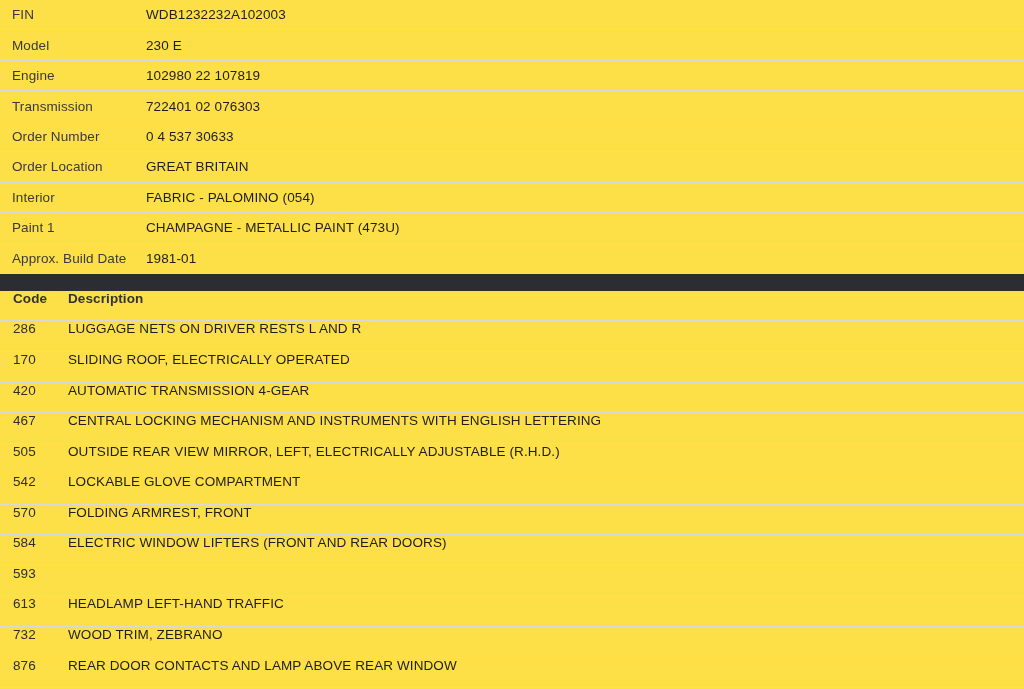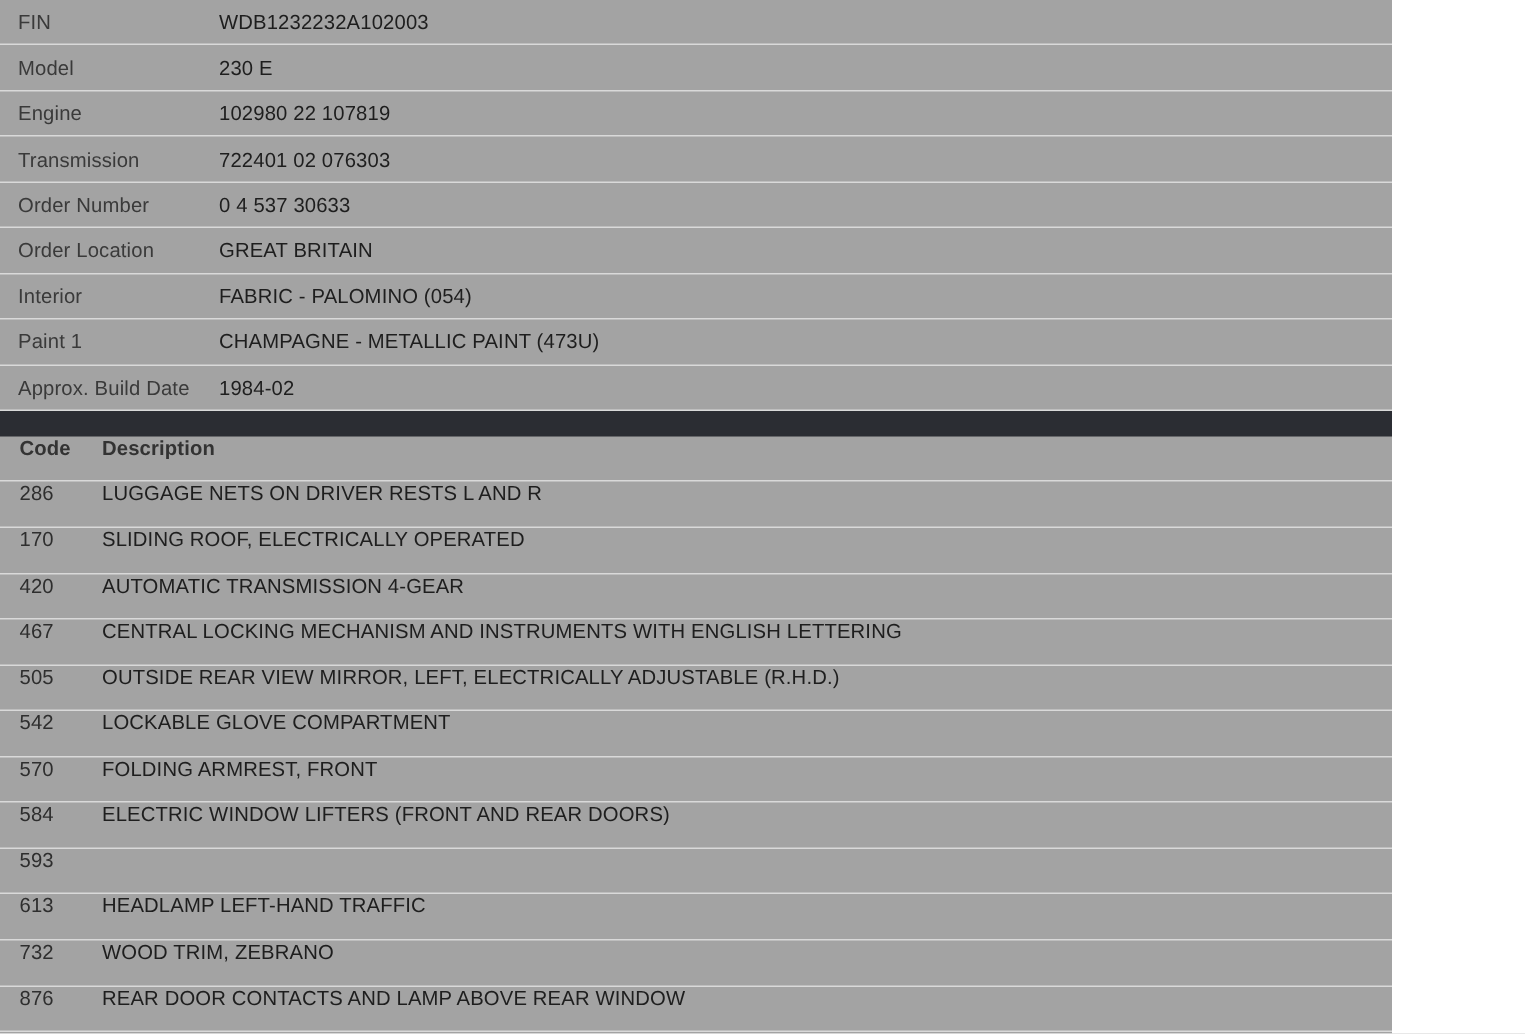--- a/index.html
+++ b/index.html
@@ -2,24 +2,24 @@
 <html><head>
 <meta charset="utf-8">
 <style>
   html, body {
     margin: 0;
     padding: 0;
     background: #ffffff;
     font-family: "Liberation Sans", sans-serif;
   }
   .page {
-    width: 928px;
+    width: 1024px;
     height: 689px;
     overflow: hidden;
-    background: #a3a3a3;
+    background: #fde047;
   }
   
   .spec-table { width: 100%; }
   .spec-row {
     box-sizing: border-box;
     height: 30.45px;
     display: flex;
     align-items: center;
     border-bottom: 1px solid #d9d9d9;
     padding-left: 12px;
@@ -107,21 +107,21 @@
     <div class="spec-row">
       <div class="spec-label">Interior</div>
       <div class="spec-value">FABRIC - PALOMINO (054)</div>
     </div>
     <div class="spec-row">
       <div class="spec-label">Paint 1</div>
       <div class="spec-value">CHAMPAGNE - METALLIC PAINT (473U)</div>
     </div>
     <div class="spec-row">
       <div class="spec-label">Approx. Build Date</div>
-      <div class="spec-value">1984-02</div>
+      <div class="spec-value">1981-01</div>
     </div>
   </div>
 
   <div class="divider-bar"></div>
 
   <div class="codes-table">
     <div class="code-row header">
       <div class="code-cell">Code</div>
       <div class="desc-cell">Description</div>
     </div>

